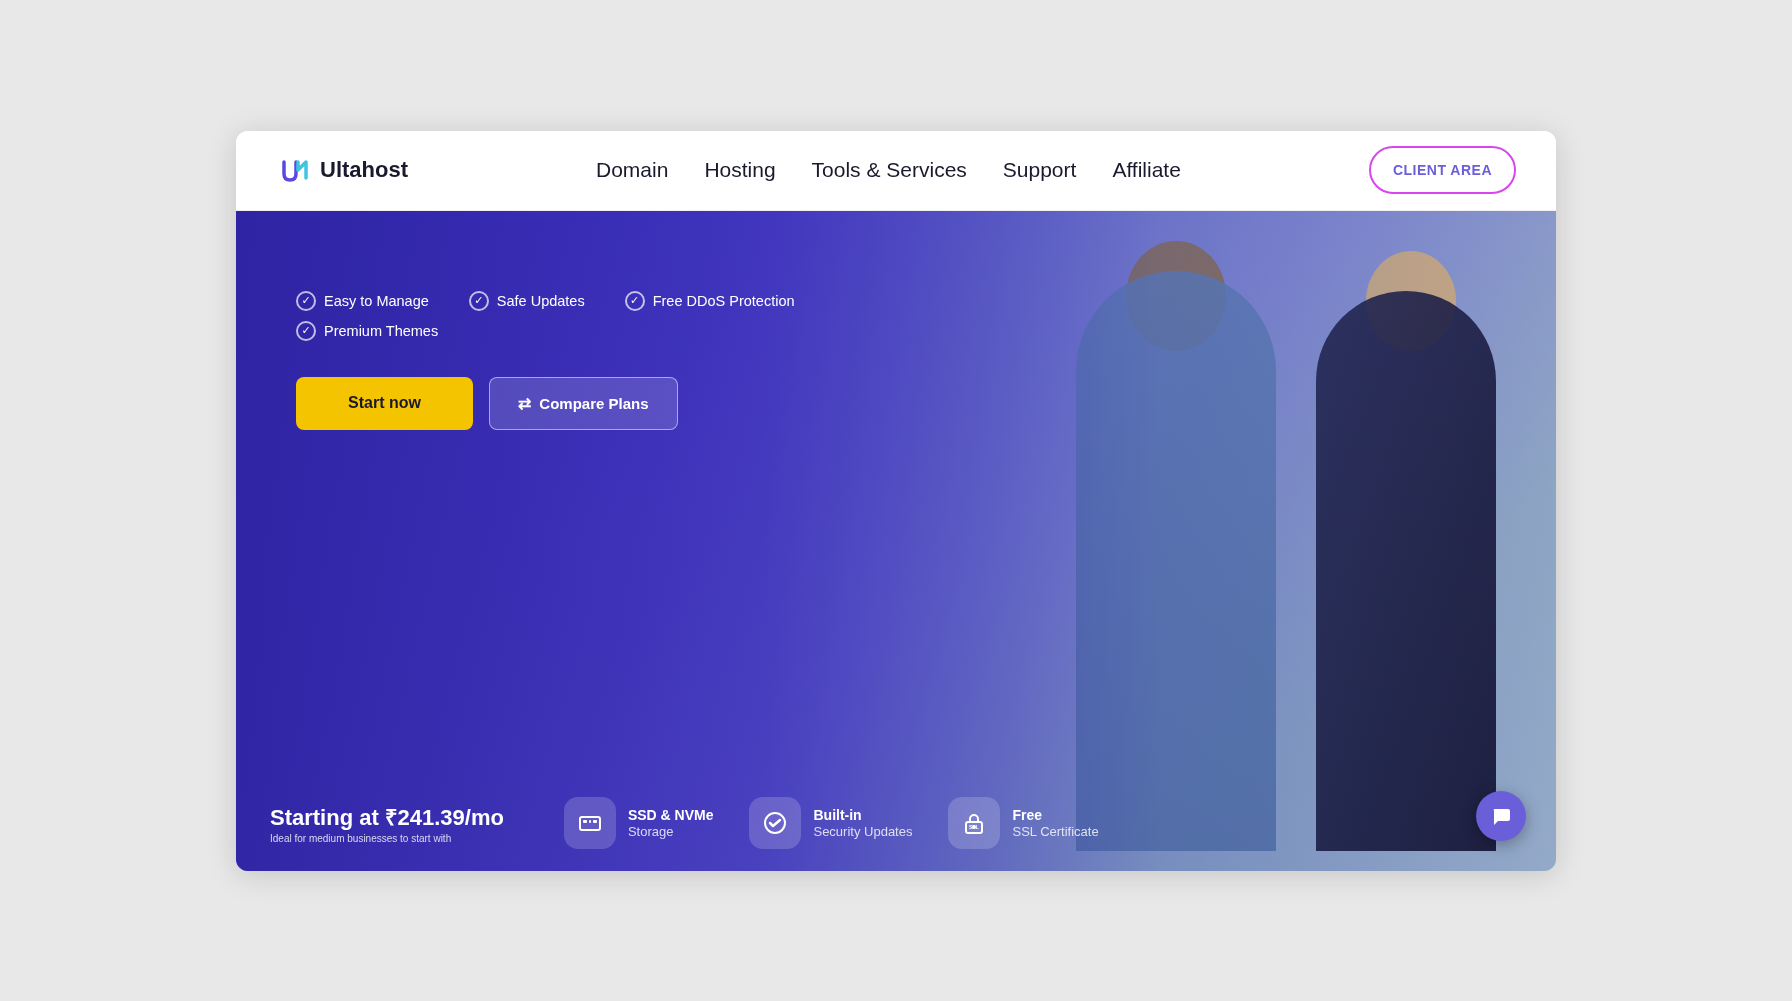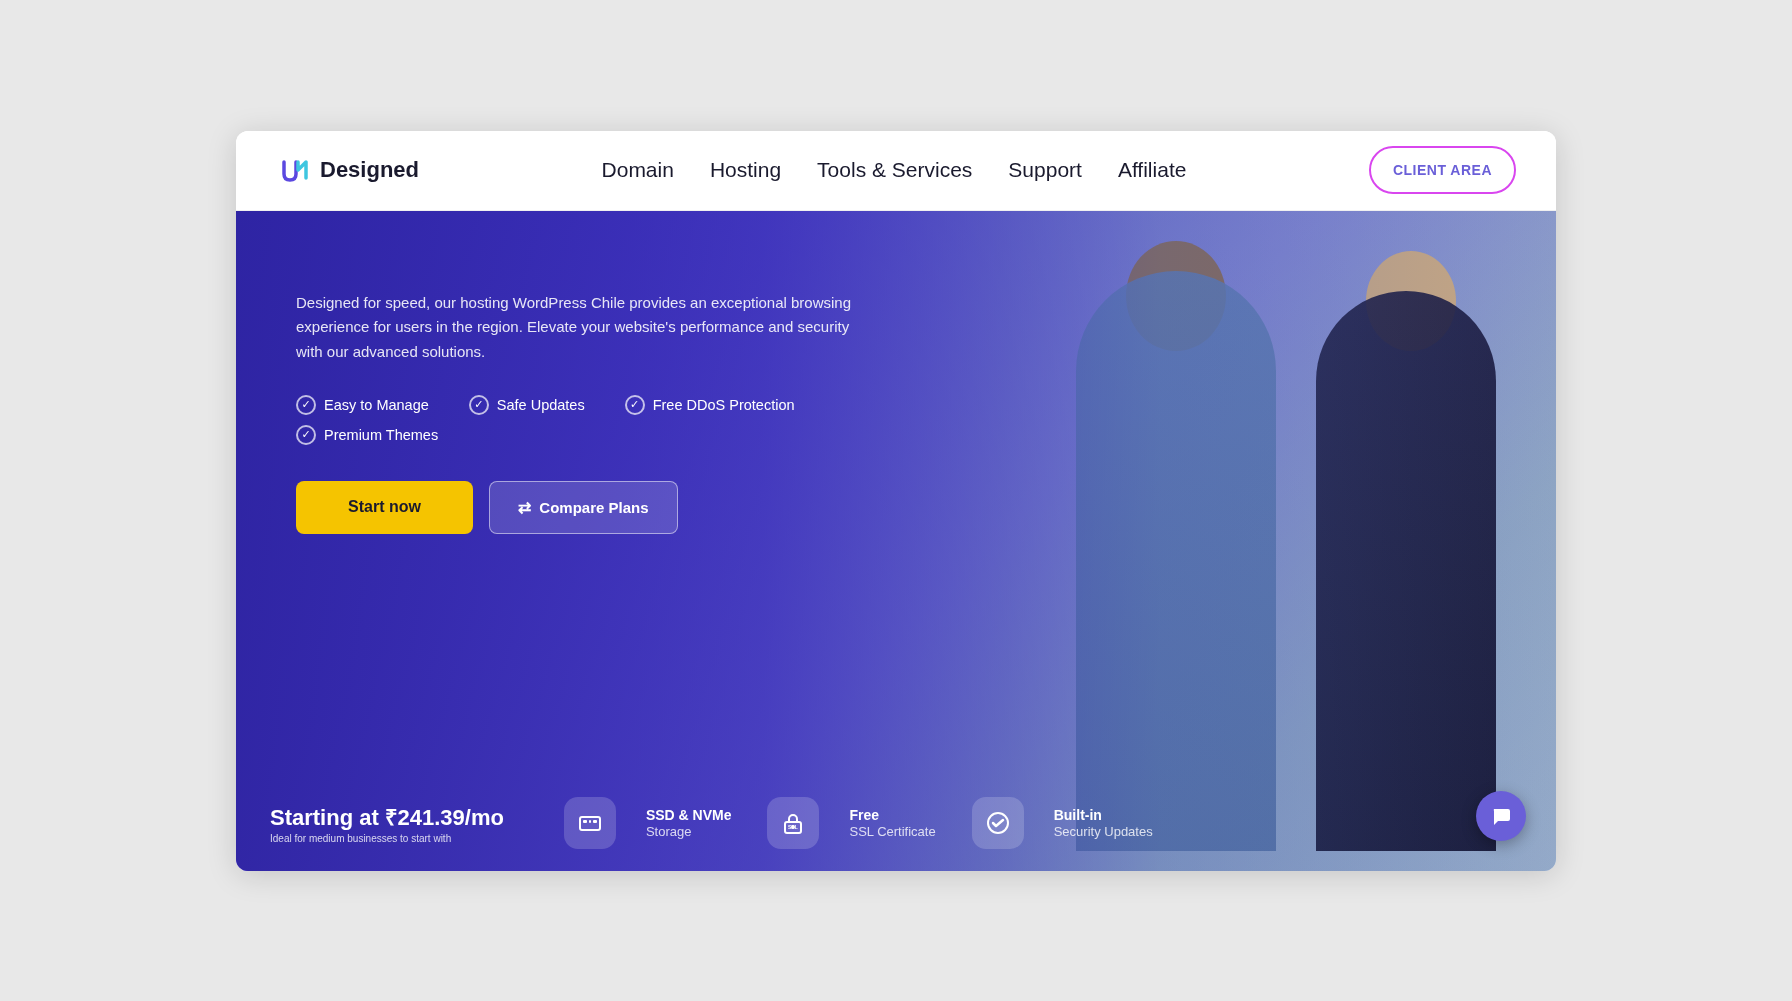--- a/index.html
+++ b/index.html
@@ -240,21 +240,21 @@
       margin-top: 2px;
     }
     .feature-badges {
       display: flex;
       gap: 36px;
       flex: 1;
     }
     .badge-item {
       display: flex;
       align-items: center;
-      gap: 30px;
+      gap: 12px;
     }
     .badge-icon {
       width: 52px;
       height: 52px;
       border-radius: 14px;
       background: rgba(255,255,255,0.18);
       display: flex;
       align-items: center;
       justify-content: center;
       font-size: 22px;
@@ -298,21 +298,21 @@
 
 <div class="page-wrapper">
 
   <nav class="navbar">
     <a class="logo" href="#">
       <svg class="logo-icon" viewBox="0 0 36 36" fill="none" xmlns="http://www.w3.org/2000/svg">
         <rect width="36" height="36" rx="6" fill="white"></rect>
         <path d="M8 10 L8 22 Q8 28 14 28 Q20 28 20 22 L20 10" stroke="#5b48e0" stroke-width="3.5" fill="none" stroke-linecap="round"></path>
         <path d="M22 10 L22 18 L30 10 L30 26" stroke="#3ec6e0" stroke-width="3.5" fill="none" stroke-linecap="round" stroke-linejoin="round"></path>
       </svg>
-      <span class="logo-text">Designed</span>
+      <span class="logo-text">Ultahost</span>
     </a>
     <ul class="nav-links">
       <li>
         <a href="#">Domain</a>
       </li>
       <li>
         <a href="#">Hosting</a>
       </li>
       <li>
         <a href="#">Tools &amp; Services</a>
@@ -329,21 +329,20 @@
 
   <section class="hero">
     <div class="hero-bg-image"></div>
     <div class="person-left-head"></div>
     <div class="person-left"></div>
     <div class="person-right-head"></div>
     <div class="person-right"></div>
     <div class="hero-overlay"></div>
 
     <div class="hero-content">
-      <p class="hero-desc">Designed for speed, our hosting WordPress Chile provides an exceptional browsing experience for users in the region. Elevate your website's performance and security with our advanced solutions.</p>
 
       <div class="hero-features">
         <div class="feature-item">
           <span class="check-icon">✓</span>
           <span>Easy to Manage</span>
         </div>
         <div class="feature-item">
           <span class="check-icon">✓</span>
           <span>Safe Updates</span>
         </div>
@@ -382,41 +381,41 @@
             </svg>
           </div>
           <div class="badge-text">
             <div class="badge-title">SSD &amp; NVMe</div>
             <div class="badge-sub">Storage</div>
           </div>
         </div>
         <div class="badge-item">
           <div class="badge-icon">
             <svg width="26" height="26" viewBox="0 0 26 26" fill="none">
+              <circle cx="13" cy="13" r="10" stroke="white" stroke-width="2" fill="none"></circle>
+              <polyline points="8,13 11,16 18,10" stroke="white" stroke-width="2.5" fill="none" stroke-linecap="round" stroke-linejoin="round"></polyline>
+            </svg>
+          </div>
+          <div class="badge-text">
+            <div class="badge-title">Built-in</div>
+            <div class="badge-sub">Security Updates</div>
+          </div>
+        </div>
+        <div class="badge-item">
+          <div class="badge-icon">
+            <svg width="26" height="26" viewBox="0 0 26 26" fill="none">
               <rect x="5" y="12" width="16" height="11" rx="2" stroke="white" stroke-width="2" fill="none"></rect>
               <path d="M9 12 V9 A4 4 0 0 1 17 9 V12" stroke="white" stroke-width="2" fill="none" stroke-linecap="round"></path>
               <circle cx="13" cy="17" r="2" fill="white"></circle>
               <text x="8" y="19" font-size="5" fill="white" font-weight="bold">SSL</text>
             </svg>
           </div>
           <div class="badge-text">
             <div class="badge-title">Free</div>
             <div class="badge-sub">SSL Certificate</div>
-          </div>
-        </div>
-        <div class="badge-item">
-          <div class="badge-icon">
-            <svg width="26" height="26" viewBox="0 0 26 26" fill="none">
-              <circle cx="13" cy="13" r="10" stroke="white" stroke-width="2" fill="none"></circle>
-              <polyline points="8,13 11,16 18,10" stroke="white" stroke-width="2.5" fill="none" stroke-linecap="round" stroke-linejoin="round"></polyline>
-            </svg>
-          </div>
-          <div class="badge-text">
-            <div class="badge-title">Built-in</div>
-            <div class="badge-sub">Security Updates</div>
           </div>
         </div>
       </div>
     </div>
 
     <div class="chat-btn">
       <svg width="22" height="22" viewBox="0 0 22 22" fill="none">
         <path d="M4 4 h14 a2 2 0 0 1 2 2 v8 a2 2 0 0 1 -2 2 H8 L4 20 V6 a2 2 0 0 1 0 -2z" fill="white"></path>
       </svg>
     </div>

